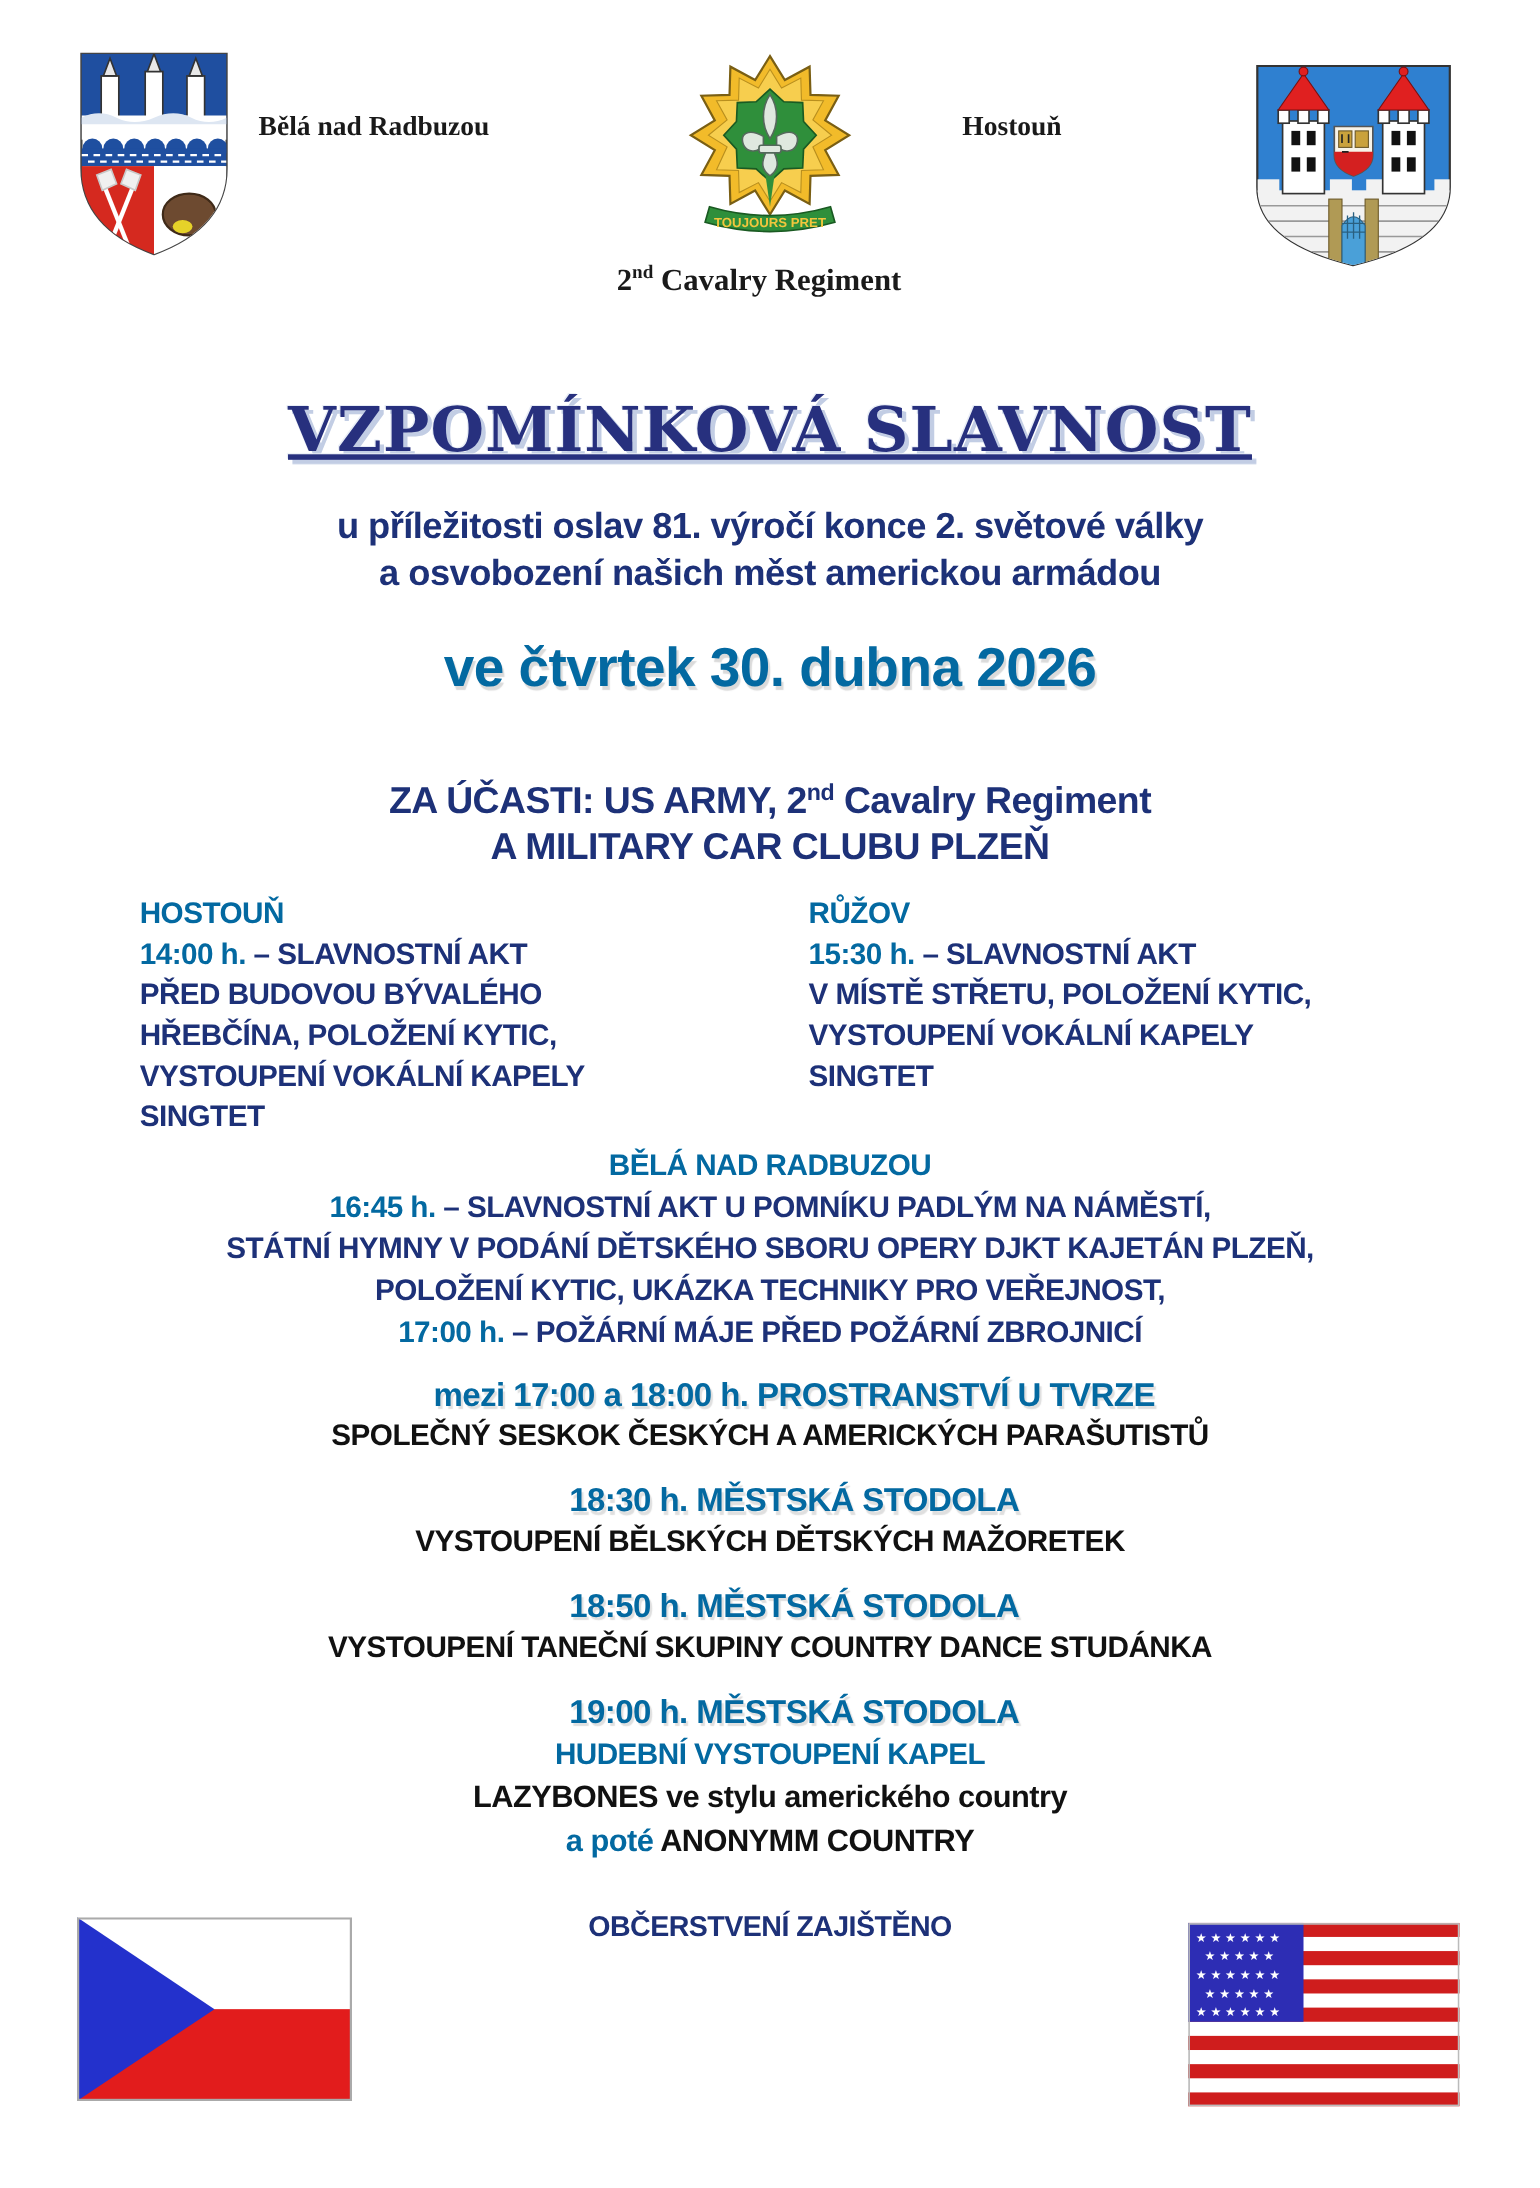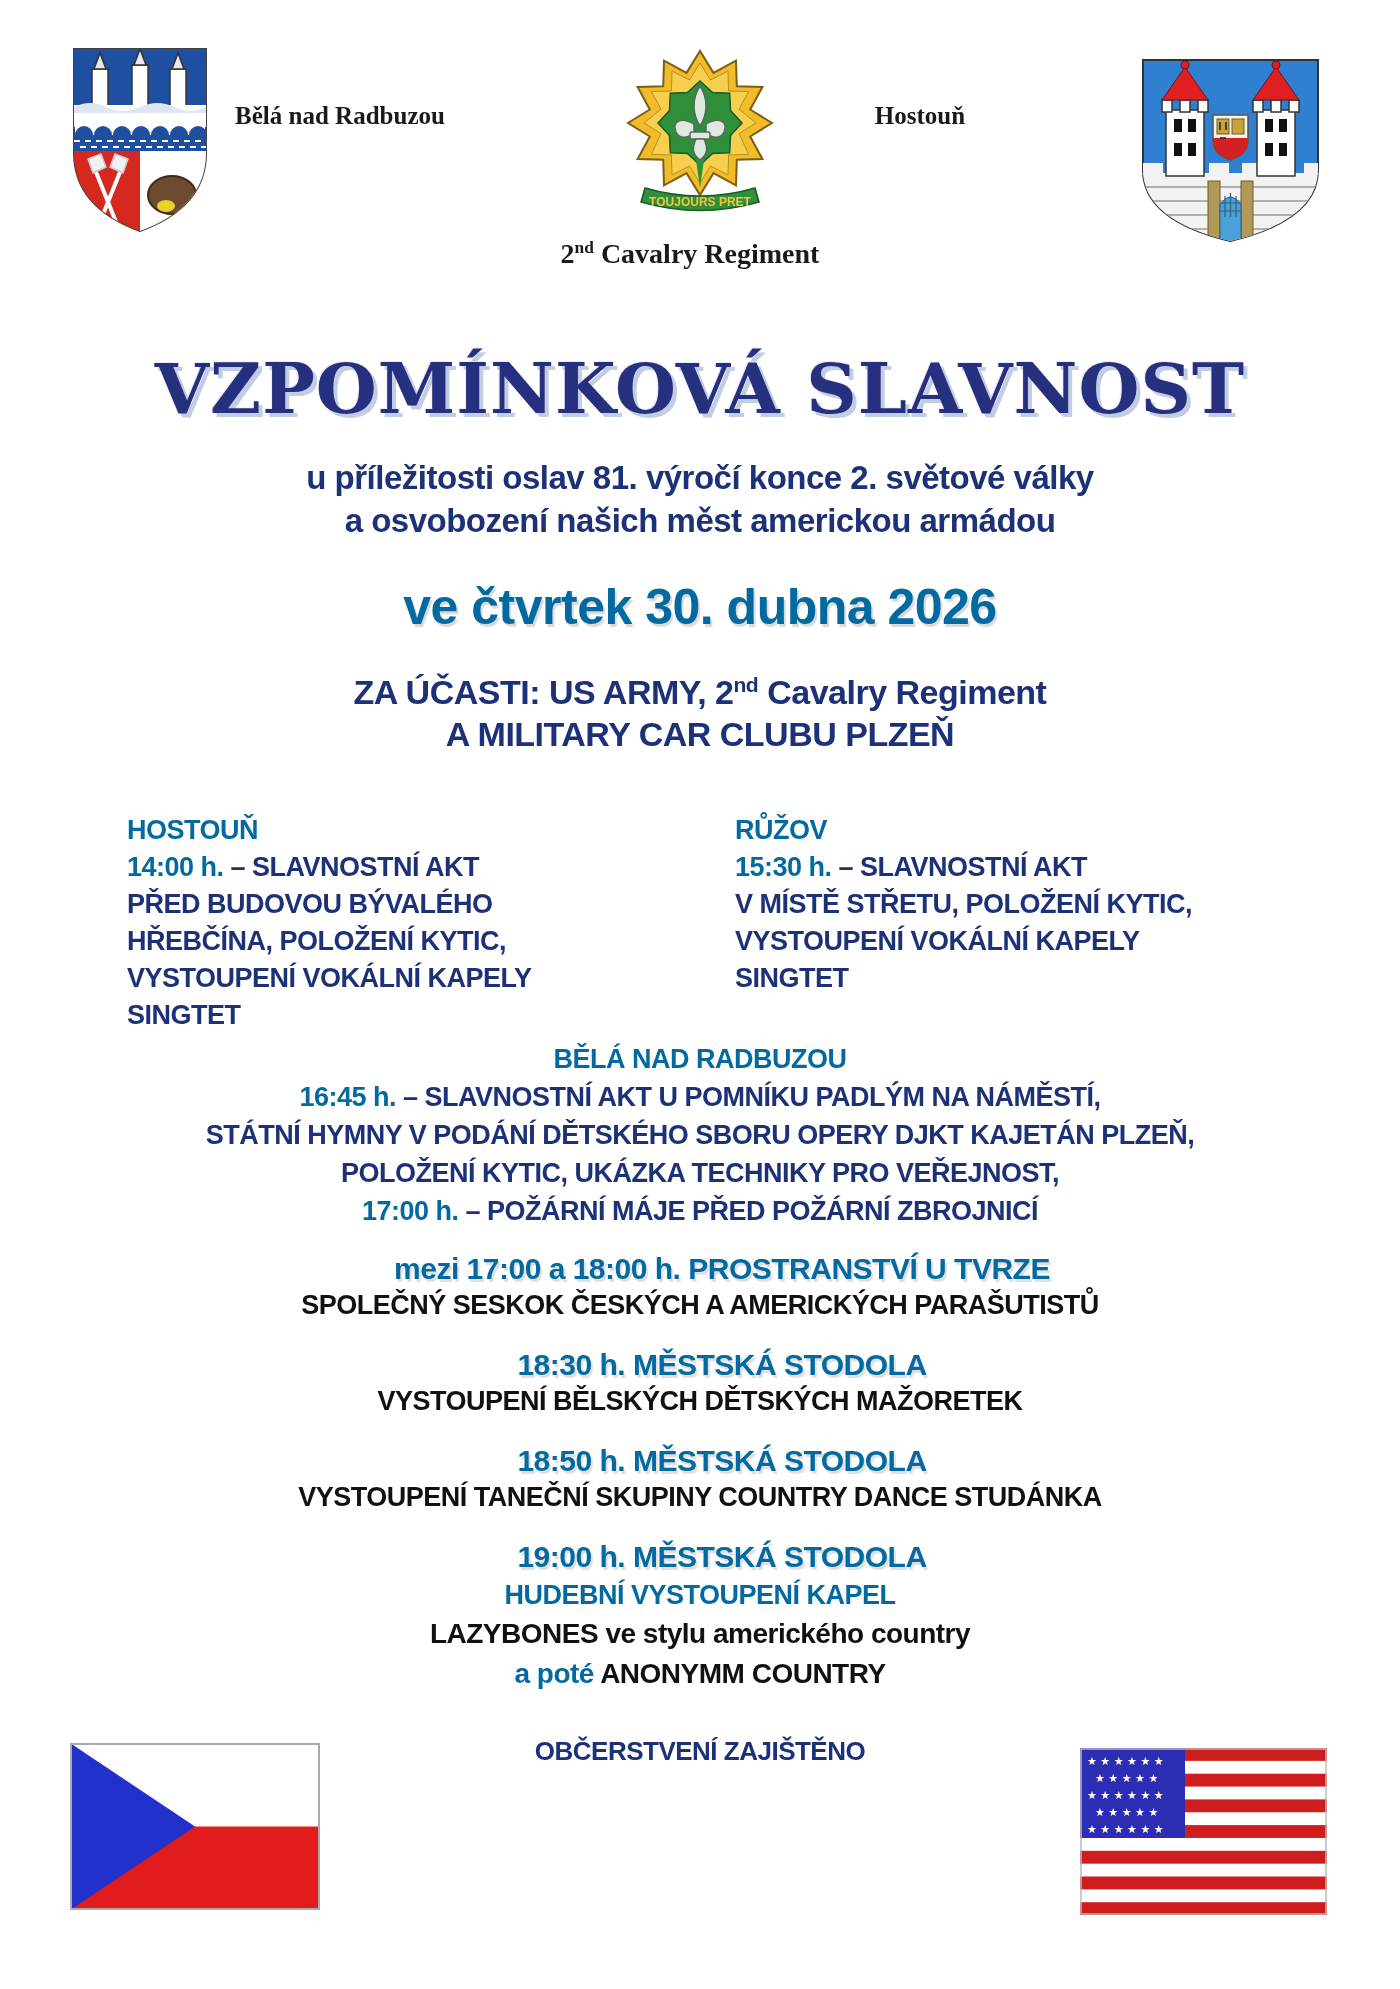--- a/index.html
+++ b/index.html
@@ -12,31 +12,32 @@
   .navy{color:#1d3178;}
   .red{color:#0369a1;}
   .blk{color:#111111;}
   .serif{font-family:"Liberation Serif",serif;font-weight:bold;color:#1a1a1a;}
 
   .crest-label{font-size:25px;}
   .emblem-caption{font-size:28px;font-family:Liberation Serif, serif;}
   sup{font-size:0.62em;}
 
   .main-title{
-    top:347px;font-family:"DejaVu Serif",serif;font-weight:bold;
-    font-size:70px;letter-spacing:1px;color:#27307e;
+    top:358px;font-family:"DejaVu Serif",serif;font-weight:bold;
+    font-size:56px;letter-spacing:1px;color:#27307e;
     text-shadow:4px 4px 0 #c2cde4, -1px -1px 0 #e8edf6;
     white-space:nowrap;
+    text-decoration:underline;
   }
   .subtitle{top:456px;font-size:33px;font-weight:bold;line-height:43px;letter-spacing:-0.5px;}
   .date-line{
     top:578px;font-size:50px;font-weight:bold;letter-spacing:-0.5px;
     text-shadow:2px 3px 1px rgba(150,150,150,0.35);
   }
-  .participants{top:664px;font-size:34px;font-weight:bold;line-height:42px;letter-spacing:-0.5px;}
+  .participants{top:700px;font-size:34px;font-weight:bold;line-height:42px;letter-spacing:-0.5px;}
 
   .col{font-size:27px;font-weight:bold;line-height:37px;letter-spacing:-0.5px;}
   .col-left{left:127px;top:812px;width:560px;}
   .col-right{left:735px;top:812px;width:600px;}
 
   .bela-block{top:1040px;font-size:27px;font-weight:bold;line-height:38px;letter-spacing:-0.5px;}
 
   .event-heading{
     font-size:30px;font-weight:bold;letter-spacing:-0.5px;
     text-shadow:2px 3px 1px rgba(150,150,150,0.3);

